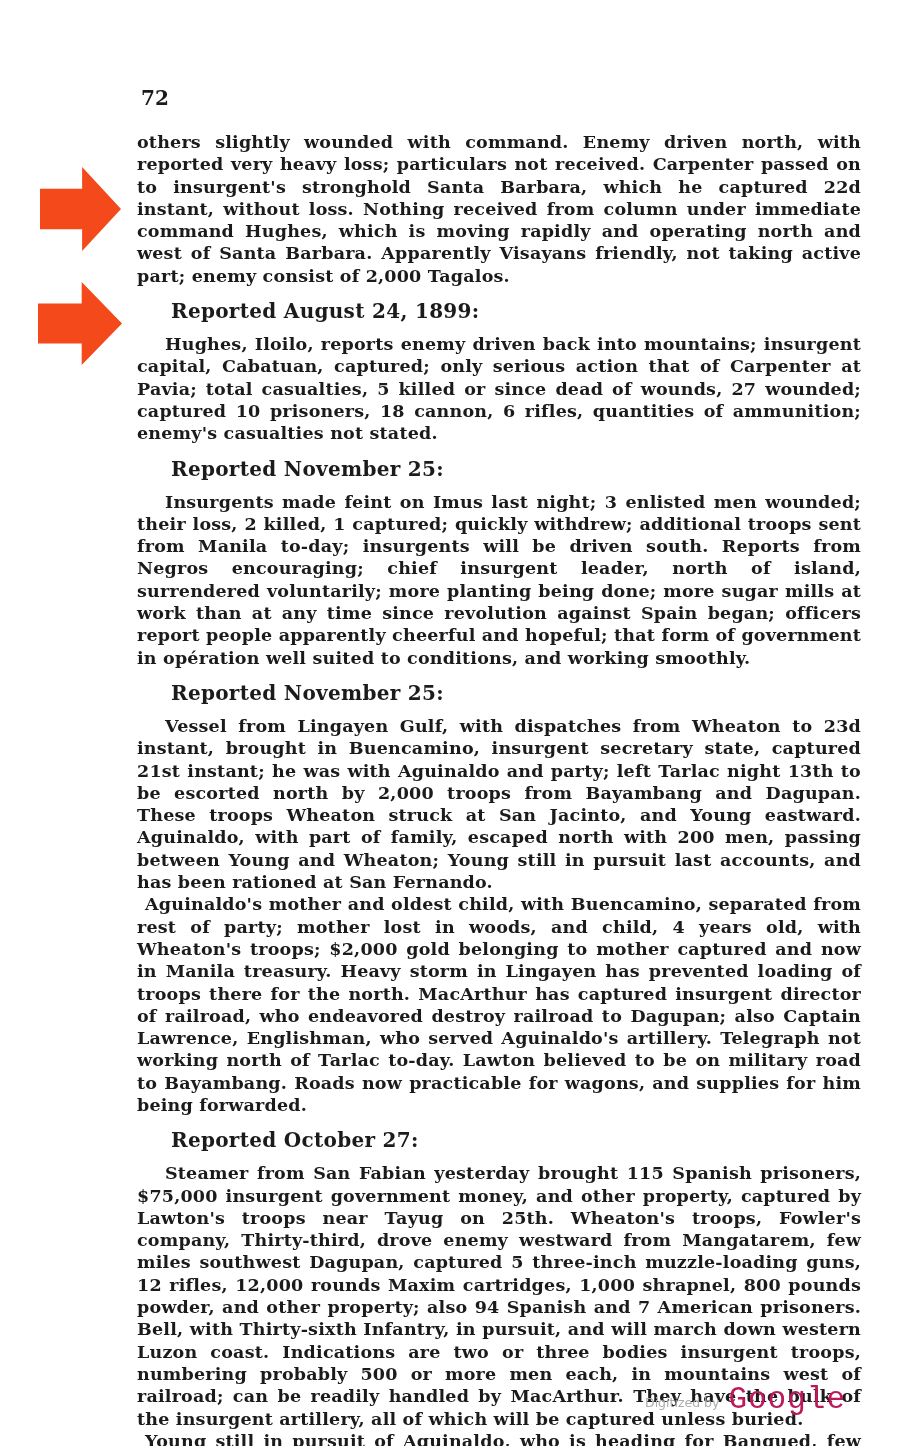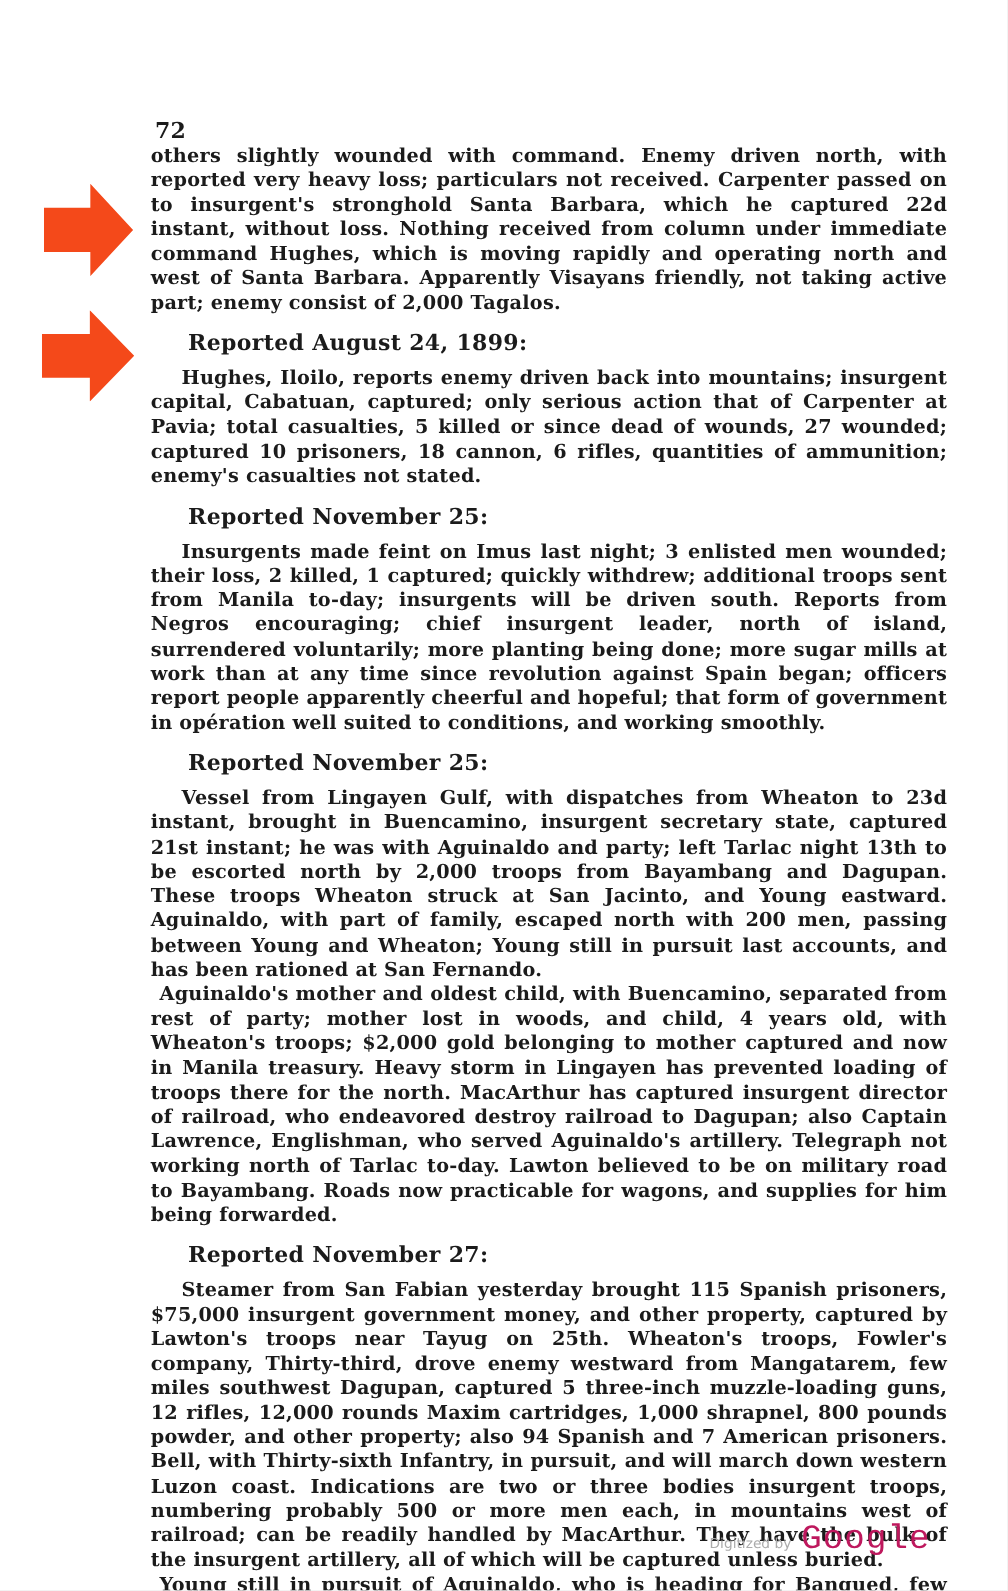--- a/index.html
+++ b/index.html
@@ -26,21 +26,20 @@
     word-spacing: 9px;
     color: #1b1b1b;
   }
   .page-num {
     position: absolute;
     left: 4px;
     top: -2px;
     font-size: 20px;
     letter-spacing: 0;
     word-spacing: 0;
-    margin-top: 20px;
   }
 
   
   .text-column {
     position: absolute;
     left: 137px;
     top: 131px;
     width: 724px;
     font-size: 17.5px;
     line-height: 22.3px;
@@ -112,21 +111,21 @@
     <h2 class="heading">Reported November 25:</h2>
 
     <p class="para indent">Insurgents made feint on Imus last night; 3 enlisted men wounded; their loss, 2 killed, 1 captured; quickly withdrew; additional troops sent from Manila to-day; insurgents will be driven south. Reports from Negros encouraging; chief insurgent leader, north of island, surrendered voluntarily; more planting being done; more sugar mills at work than at any time since revolution against Spain began; officers report people apparently cheerful and hopeful; that form of government in opération well suited to conditions, and working smoothly.</p>
 
     <h2 class="heading">Reported November 25:</h2>
 
     <p class="para indent">Vessel from Lingayen Gulf, with dispatches from Wheaton to 23d instant, brought in Buencamino, insurgent secretary state, captured 21st instant; he was with Aguinaldo and party; left Tarlac night 13th to be escorted north by 2,000 troops from Bayambang and Dagupan. These troops Wheaton struck at San Jacinto, and Young eastward. Aguinaldo, with part of family, escaped north with 200 men, passing between Young and Wheaton; Young still in pursuit last accounts, and has been rationed at San Fernando.</p>
 
     <p class="para indent-sm">Aguinaldo's mother and oldest child, with Buencamino, separated from rest of party; mother lost in woods, and child, 4 years old, with Wheaton's troops; $2,000 gold belonging to mother captured and now in Manila treasury. Heavy storm in Lingayen has prevented loading of troops there for the north. MacArthur has captured insurgent director of railroad, who endeavored destroy railroad to Dagupan; also Captain Lawrence, Englishman, who served Aguinaldo's artillery. Telegraph not working north of Tarlac to-day. Lawton believed to be on military road to Bayambang. Roads now practicable for wagons, and supplies for him being forwarded.</p>
 
-    <h2 class="heading">Reported November 27:</h2>
+    <h2 class="heading">Reported October 27:</h2>
 
     <p class="para indent">Steamer from San Fabian yesterday brought 115 Spanish prisoners, $75,000 insurgent government money, and other property, captured by Lawton's troops near Tayug on 25th. Wheaton's troops, Fowler's company, Thirty-third, drove enemy westward from Mangatarem, few miles southwest Dagupan, captured 5 three-inch muzzle-loading guns, 12 rifles, 12,000 rounds Maxim cartridges, 1,000 shrapnel, 800 pounds powder, and other property; also 94 Spanish and 7 American prisoners. Bell, with Thirty-sixth Infantry, in pursuit, and will march down western Luzon coast. Indications are two or three bodies insurgent troops, numbering probably 500 or more men each, in mountains west of railroad; can be readily handled by MacArthur. They have the bulk of the insurgent artillery, all of which will be captured unless buried.</p>
 
     <p class="para indent-sm">Young still in pursuit of Aguinaldo, who is heading for Bangued, few miles east Vigan. Young with cavalry and scouts is followed by battalion Thirty-third, and by Ballance's battalion Twenty-second; two battalions Thirty-third en route for</p>
   </div>
 
   <div class="arrow arrow-1"></div>
   <div class="arrow arrow-2"></div>
 
   <div class="watermark">

